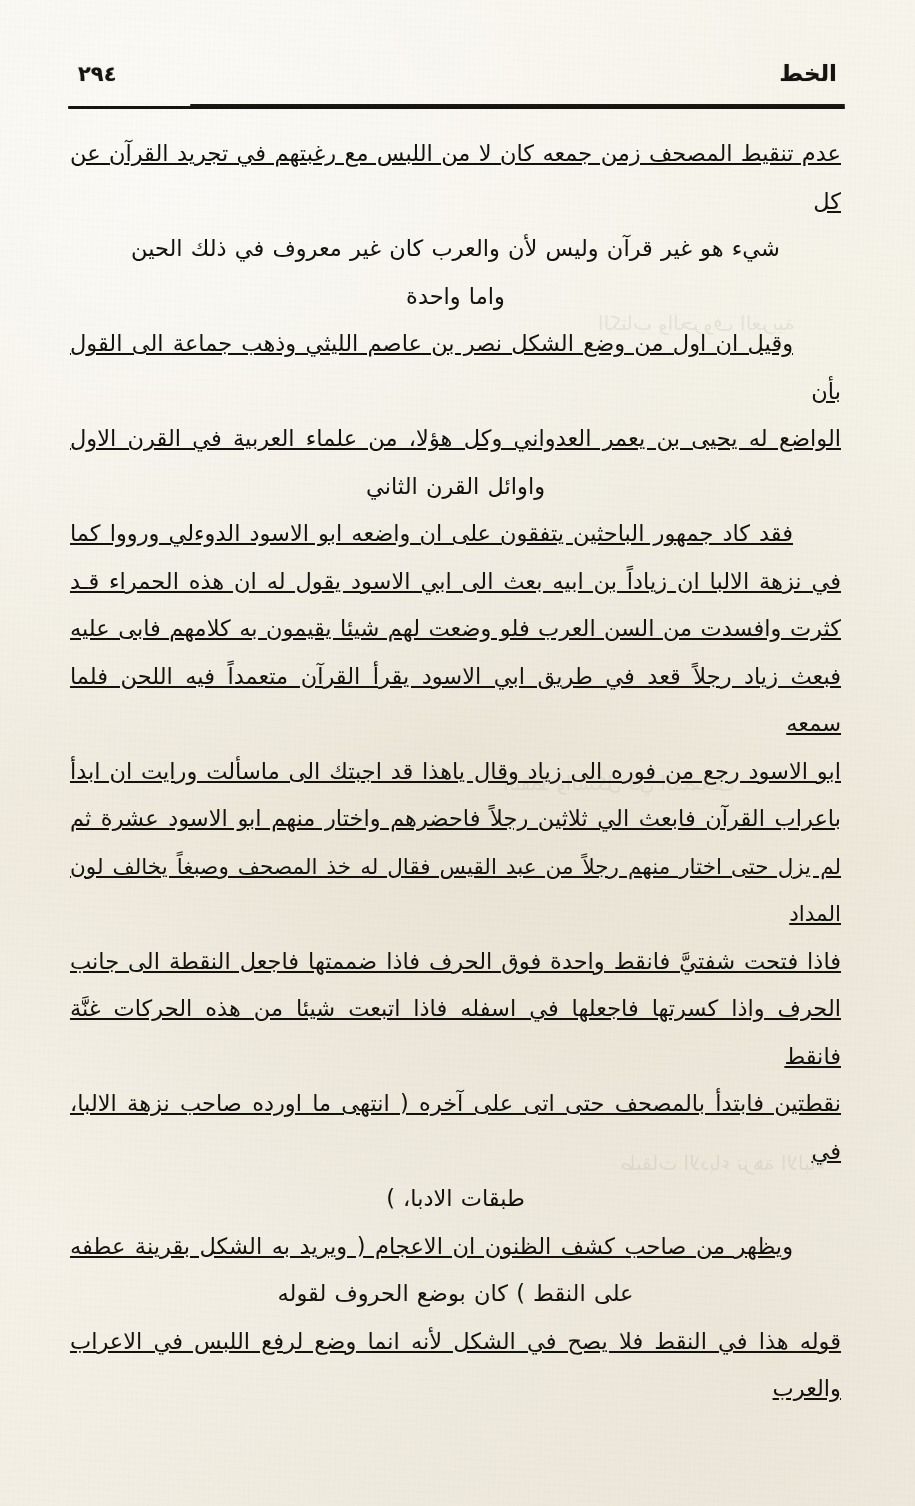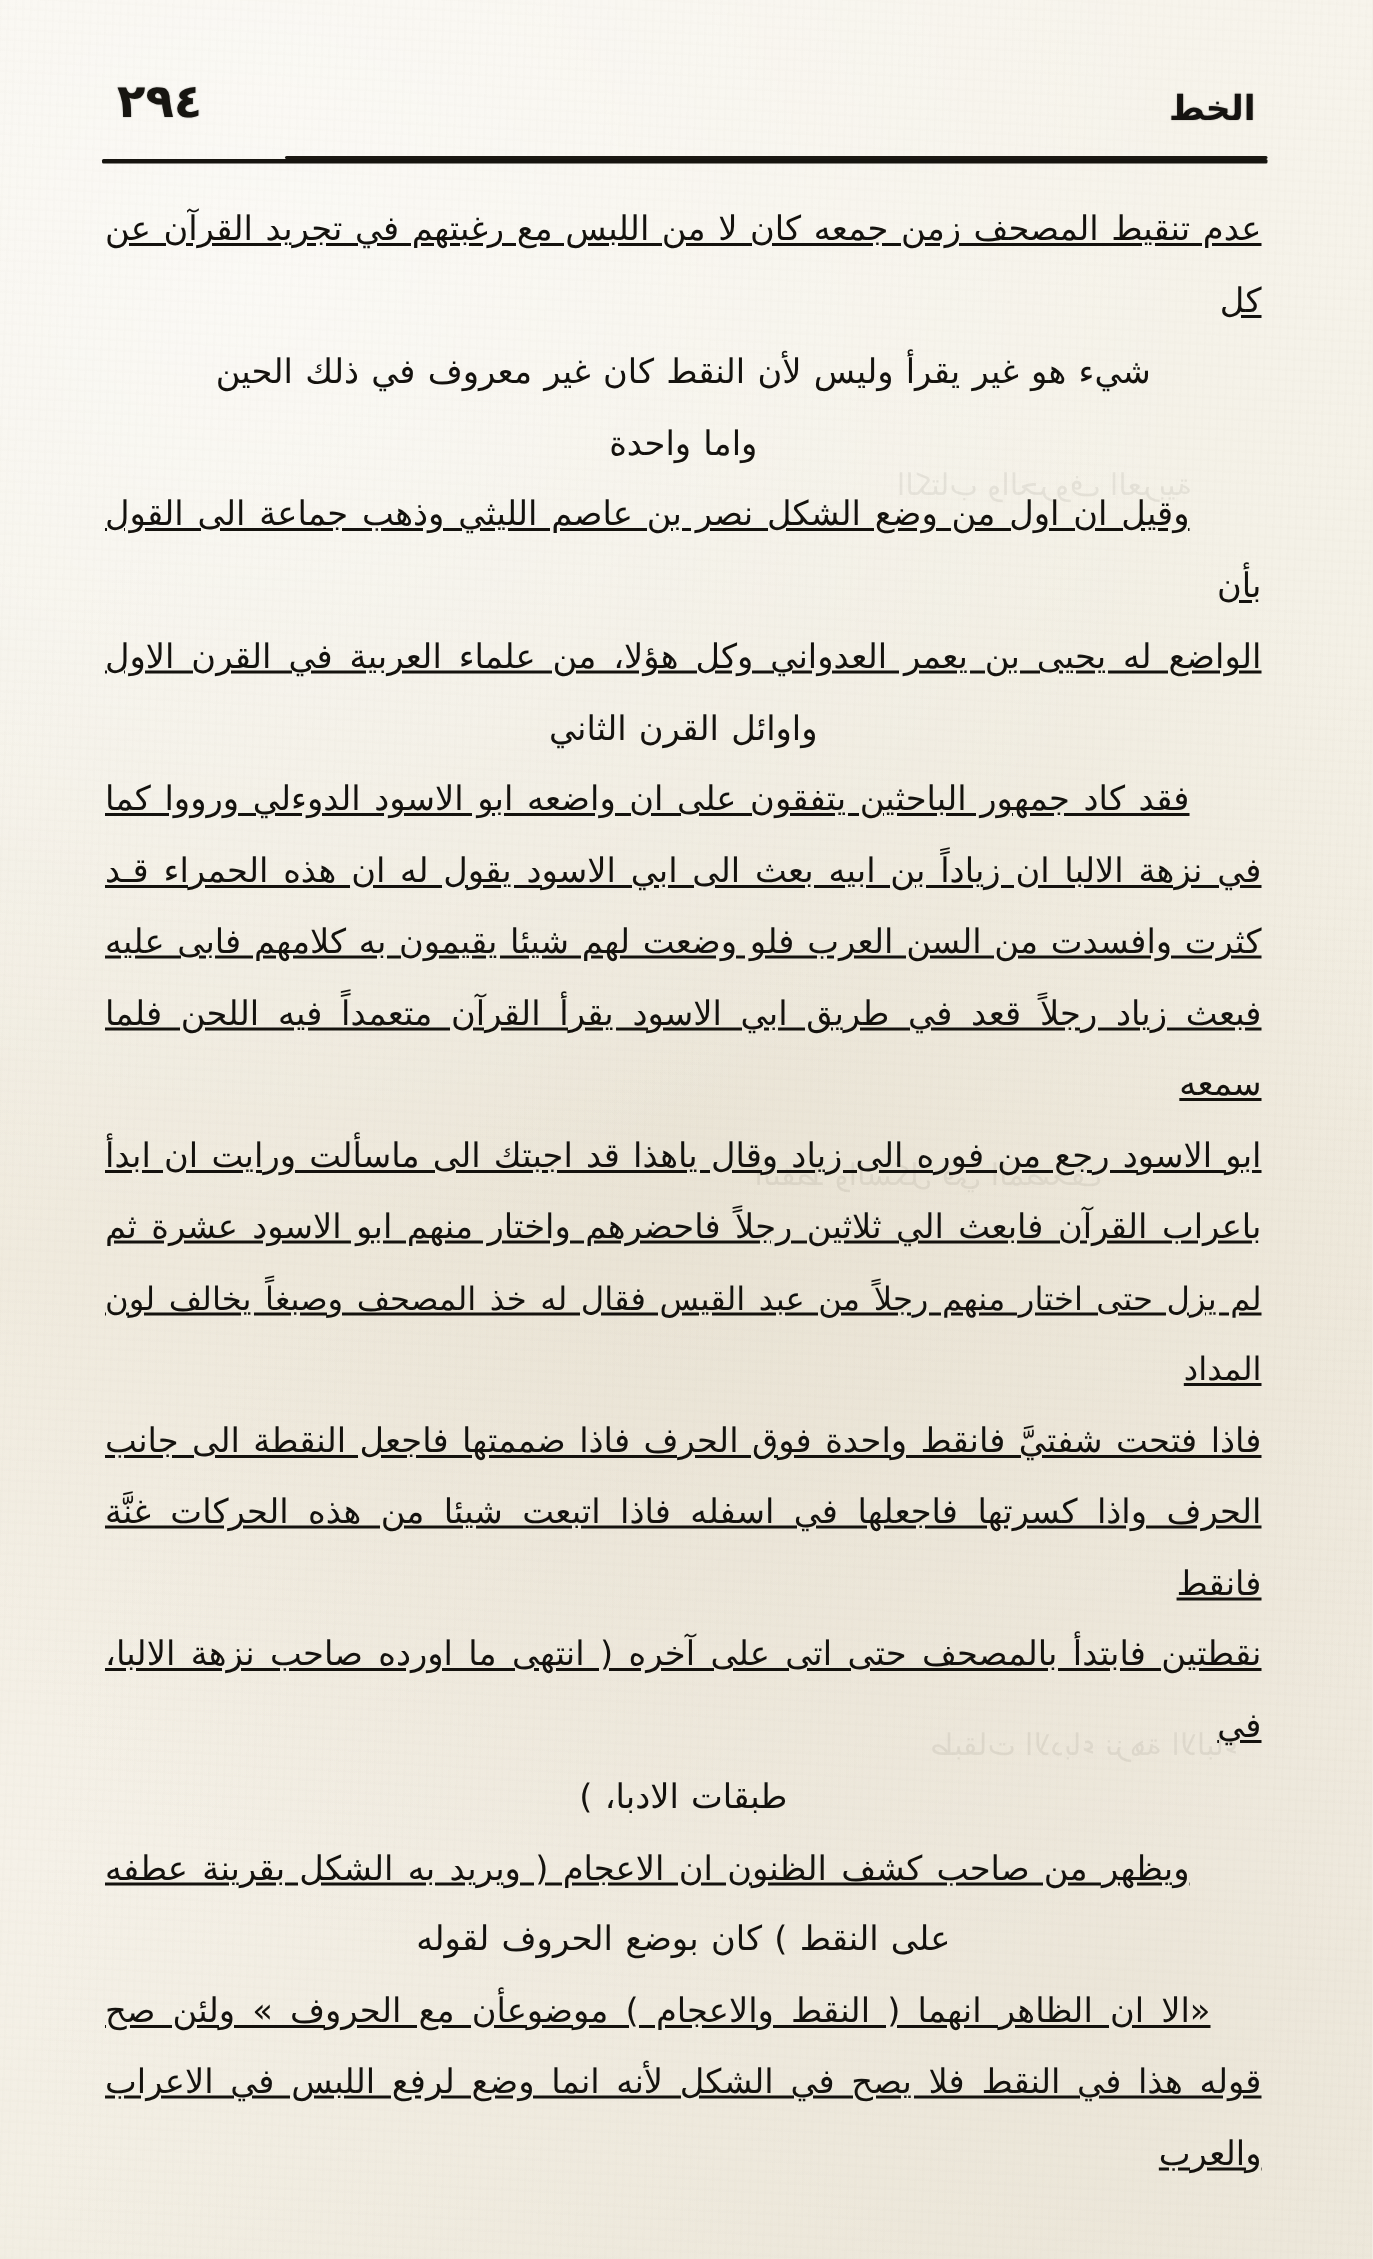--- a/index.html
+++ b/index.html
@@ -60,21 +60,21 @@
     top: 48px;
     right: 78px;
     left: 78px;
     height: 38px;
     display: flex;
     align-items: flex-end;
     justify-content: space-between;
     color: #14120f;
   }
   .folio {
-    font-size: 31px;
+    font-size: 21px;
     letter-spacing: 2px;
     font-weight: 600;
     color: #171511;
     text-shadow: 0 0 1px rgba(20,18,15,.45);
   }
   .chapter-title {
     font-size: 23px;
     font-weight: 600;
     color: #151310;
     padding-left: 330px;
@@ -153,21 +153,21 @@
 
   <div class="rule-wrap">
     <div class="rule thin"></div>
     <div class="rule"></div>
   </div>
 
   <div class="body">
 
     <div class="para flush">
       <span class="line just">عدم تنقيط المصحف زمن جمعه كان لا من اللبس مع رغبتهم في تجريد القرآن عن كل</span>
-      <span class="line rag">شيء هو غير يقرأ وليس لأن النقط كان غير معروف في ذلك الحين</span>
+      <span class="line rag">شيء هو غير قرآن وليس لأن والعرب كان غير معروف في ذلك الحين</span>
       <span class="line rag">واما واحدة</span>
     </div>
 
     <div class="para flush">
       <span class="line just" style="text-indent:48px">وقيل ان اول من وضع الشكل نصر بن عاصم الليثي وذهب جماعة الى القول بأن</span>
       <span class="line just">الواضع له يحيى بن يعمر العدواني وكل هؤلا، من علماء العربية في القرن الاول</span>
       <span class="line rag">واوائل القرن الثاني</span>
     </div>
 
     <div class="para flush">
@@ -184,19 +184,18 @@
       <span class="line rag" style="text-align:center">طبقات الادبا، )</span>
     </div>
 
 
     <div class="para flush">
       <span class="line just" style="text-indent:48px">ويظهر من صاحب كشف الظنون ان الاعجام ( ويريد به الشكل بقرينة عطفه</span>
       <span class="line rag">على النقط ) كان بوضع الحروف لقوله</span>
     </div>
 
     <div class="para flush">
-      <span class="line just" style="text-indent:34px">«الا ان الظاهر انهما ( النقط والاعجام ) موضوعأن مع الحروف » ولئن صح</span>
       <span class="line just">قوله هذا في النقط فلا يصح في الشكل لأنه انما وضع لرفع اللبس في الاعراب والعرب</span>
 
     </div>
 
   </div>
 </div>
 
 </body></html>

